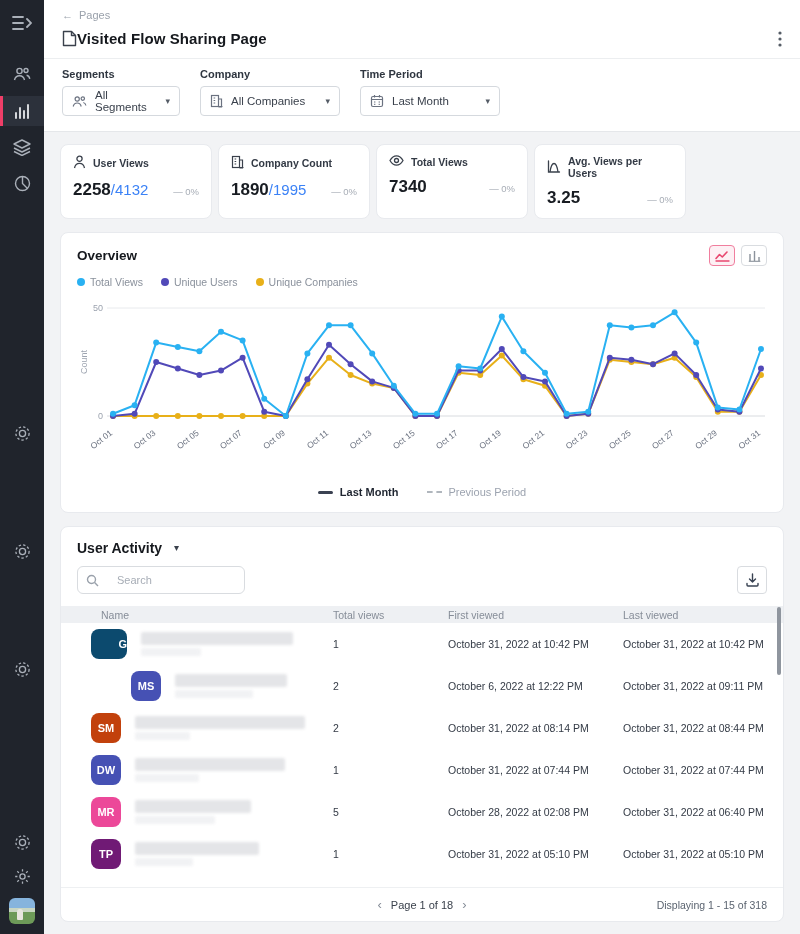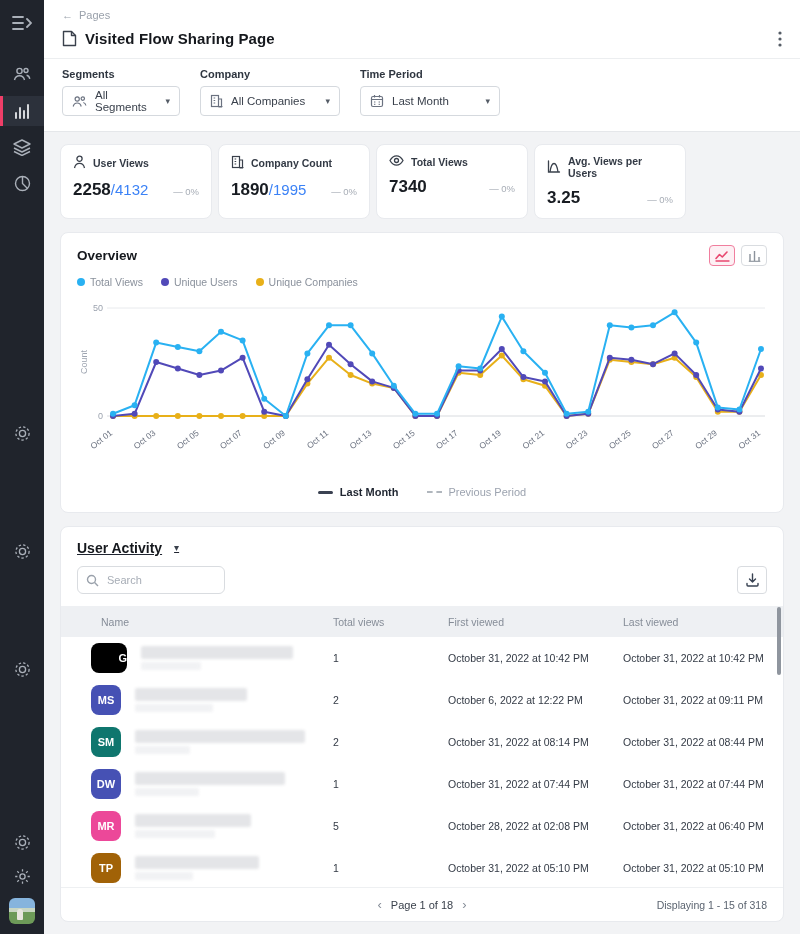--- a/index.html
+++ b/index.html
@@ -27,21 +27,21 @@
   .sb-wheel4 { margin-top:auto; }
   .sb-gear { margin-top:6px; }
   .sb-photo { margin:8px 0 10px; width:26px; height:26px; border-radius:6px; overflow:hidden;
     background:linear-gradient(#86b4dd 0 40%, #c9d6c2 40% 52%, #6d9a58 52% 100%); position:relative; }
   .sb-photo::after{ content:""; position:absolute; left:8px; top:11px; width:6px; height:11px; background:#e8e6df; border-radius:3px 3px 1px 1px; }
 
   
   .main { flex:1; display:flex; flex-direction:column; min-width:0; }
   .topbar { background:#fff; padding:9px 18px 0 18px; }
   .back-row { display:flex; align-items:center; gap:6px; font-size:11px; color:#9aa1ab; }
-  .title-row { display:flex; align-items:center; gap:8px; padding:9px 0 11px 0;text-align:center; }
+  .title-row { display:flex; align-items:center; padding:9px 0 11px 0;text-align:center; }
   .page-title { font-size:15px; font-weight:bold; color:#15181d; letter-spacing:.1px; }
   .kebab { margin-left:auto; color:#555c66; display:flex; }
 
   
   .filterbar { background:#fff; border-top:1px solid #eceef0; border-bottom:1px solid #e5e7ea; padding:9px 18px 15px 18px; display:flex; gap:20px; }
   .fgroup .flabel { font-size:11px; font-weight:bold; color:#2f3640; margin-bottom:6px; }
   .dropdown { display:flex; align-items:center; gap:8px; border:1px solid #d5d9de; border-radius:4px; height:30px; padding:0 9px; font-size:11.5px; color:#3a414c; background:#fff; }
   .dropdown .dicon { color:#6b7280; display:flex; }
   .dd-caret { margin-left:auto; font-size:9px; color:#555c66; }
   .dd-1 { width:118px; } .dd-2 { width:140px; } .dd-3 { width:140px; }
@@ -76,31 +76,31 @@
   .chart-wrap { margin-top:8px; }
   .plegend { display:flex; justify-content:center; align-items:center; gap:28px; padding:12px 0 8px 0; }
   .pl-item { display:flex; align-items:center; gap:7px; font-size:11px; }
   .pl-solid { width:15px; height:0; border-top:3px solid #3b4252; border-radius:2px; }
   .pl-dashed { width:15px; height:0; border-top:2.5px dashed #b0b6bd; }
   .pl-cur { font-weight:bold; color:#1f2530; }
   .pl-prev { color:#9ca3af; }
 
   
   .activity { flex:1; display:flex; flex-direction:column; min-height:0; }
-  .act-head { padding:13px 16px 0 16px; display:flex; align-items:flex-start; gap:12px;text-decoration:underline; }
+  .act-head { padding:13px 16px 0 16px; display:flex; align-items:flex-start; gap:12px; }
   .act-title { font-size:14px; font-weight:bold; color:#15181d; }
   .act-caret { font-size:10px; color:#3a414c; margin-top:2px; }
   .act-controls { padding:10px 16px 12px 16px; display:flex; align-items:center; }
-  .search { display:flex; align-items:center; gap:6px; border:1px solid #d9dce0; border-radius:6px; height:28px; padding:0 8px; width:148px; color:#9aa1ab; background:#fff; }
+  .search { display:flex; align-items:center; gap:16px; border:1px solid #d9dce0; border-radius:6px; height:28px; padding:0 8px; width:168px; color:#9aa1ab; background:#fff; }
   .search input { border:0; outline:0; font-size:11px; width:100%; font-family:inherit; color:#3a414c; }
   .search input::placeholder { color:#a7adb6; }
   .dl-btn { margin-left:auto; width:30px; height:28px; border:1px solid #d9dce0; border-radius:4px; display:flex; align-items:center; justify-content:center; background:#fff; color:#374151; }
 
   .table { position:relative; flex:1; overflow:hidden; min-height:0; }
-  .thead { display:flex; align-items:center; background:#eef0f3; height:31px; font-size:10.5px; color:#868d98; }
+  .thead { display:flex; align-items:center; background:#eef0f3; height:17px; font-size:10.5px; color:#868d98; }
   .col-name { flex:1; padding-left:40px; min-width:0; }
   .col-views { width:115px; }
   .col-first { width:175px; }
   .col-last { width:160px; }
   .trow { display:flex; align-items:center; height:42px; font-size:10.5px; color:#333a45; }
   .trow .col-name { display:flex; align-items:center; gap:14px; padding-left:30px; }
   .avatar { width:30px; height:30px; border-radius:8px; color:#fff; font-size:11px; font-weight:bold; display:flex; align-items:center; justify-content:center; flex-shrink:0; }
   .blurwrap { display:flex; flex-direction:column; gap:3px; }
   .blur { height:13px; background:#e4e5e8; border-radius:2px; filter:blur(1.5px); }
   .blur2 { height:8px; background:#f1f2f4; border-radius:2px; filter:blur(1.5px); }
@@ -518,47 +518,47 @@
         <div class="table">
           <div class="thead">
             <span class="col-name">Name</span>
             <span class="col-views">Total views</span>
             <span class="col-first">First viewed</span>
             <span class="col-last">Last viewed</span>
           </div>
           <div id="rows">
   <div class="trow">
     <span class="col-name">
-      <span class="avatar" style="background: #000000; padding-left: 36px;">GO</span>
+      <span class="avatar" style="background: #0c4a6e; padding-left: 36px;">GO</span>
       <span class="blurwrap">
         <span class="blur"></span>
                     <span class="blur2"></span>
       </span>
     </span>
     <span class="col-views">1</span>
     <span class="col-first">October 31, 2022 at 10:42 PM</span>
     <span class="col-last">October 31, 2022 at 10:42 PM</span>
   </div>
 
   <div class="trow">
     <span class="col-name">
-      <span class="avatar" style="background: rgb(70, 81, 180);">MS</span>
+      <span class="avatar" style="background: rgb(70, 81, 180); margin-left: 40px;">MS</span>
       <span class="blurwrap">
         <span class="blur"></span>
                     <span class="blur2"></span>
       </span>
     </span>
     <span class="col-views">2</span>
     <span class="col-first">October 6, 2022 at 12:22 PM</span>
     <span class="col-last">October 31, 2022 at 09:11 PM</span>
   </div>
 
   <div class="trow">
     <span class="col-name">
-      <span class="avatar" style="background: #0f766e;">SM</span>
+      <span class="avatar" style="background: #c2410c;">SM</span>
       <span class="blurwrap">
         <span class="blur"></span>
                     <span class="blur2"></span>
       </span>
     </span>
     <span class="col-views">2</span>
     <span class="col-first">October 31, 2022 at 08:14 PM</span>
     <span class="col-last">October 31, 2022 at 08:44 PM</span>
   </div>
 
@@ -583,21 +583,21 @@
                     <span class="blur2"></span>
       </span>
     </span>
     <span class="col-views">5</span>
     <span class="col-first">October 28, 2022 at 02:08 PM</span>
     <span class="col-last">October 31, 2022 at 06:40 PM</span>
   </div>
 
   <div class="trow">
     <span class="col-name">
-      <span class="avatar" style="background: #a16207;">TP</span>
+      <span class="avatar" style="background: #701a75;">TP</span>
       <span class="blurwrap">
         <span class="blur"></span>
                     <span class="blur2"></span>
       </span>
     </span>
     <span class="col-views">1</span>
     <span class="col-first">October 31, 2022 at 05:10 PM</span>
     <span class="col-last">October 31, 2022 at 05:10 PM</span>
   </div>
 </div>

